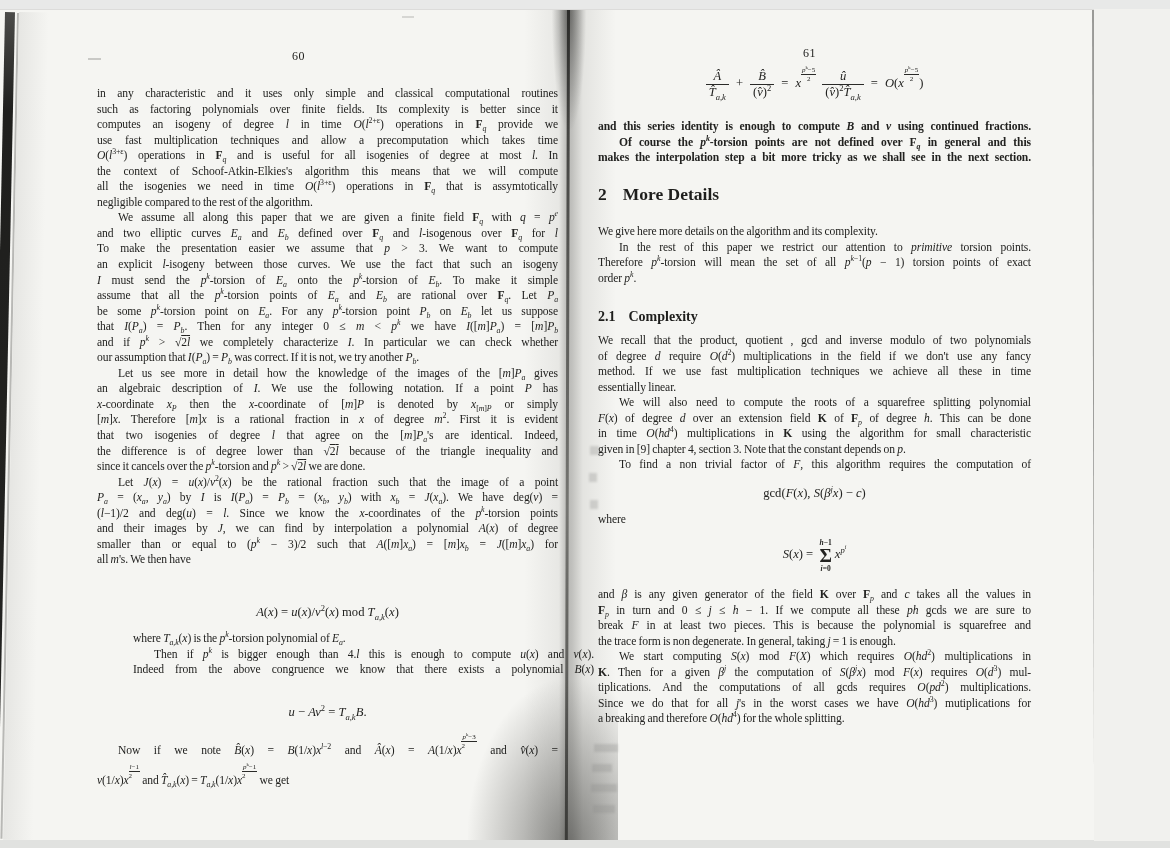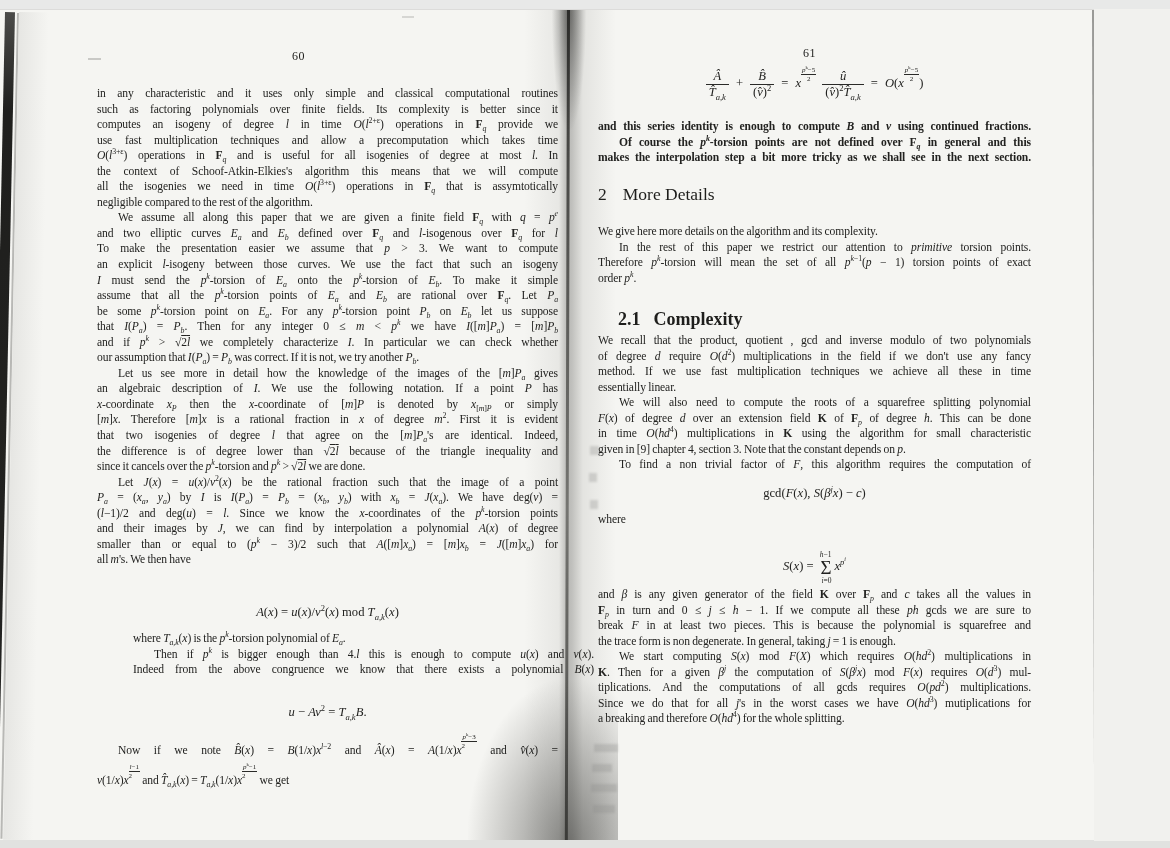--- a/index.html
+++ b/index.html
@@ -43,25 +43,25 @@
   .pagenum{position:absolute;font-size:12px;letter-spacing:0.5px;}
   .dformula{position:absolute;text-align:center;font-size:12.6px;}
   .sfrac{display:inline-block;vertical-align:6px;font-size:7px;line-height:1.15;text-align:center;letter-spacing:0;}
   .sfrac .sn{display:block;border-bottom:0.7px solid #2a2a28;padding:0 1px;}
   .sfrac .sd{display:block;}
   .frac{display:inline-block;vertical-align:middle;text-align:center;line-height:1.2;}
   .frac .num{display:block;border-bottom:1px solid #2a2a28;padding:0 3px;}
   .frac .den{display:block;padding:0 3px;}
   .op{margin:0 7px;}
   .gap{display:inline-block;width:6px;}
-  .bigsum{display:inline-block;vertical-align:middle;text-align:right;line-height:1;margin:12px 3px;}
+  .bigsum{display:inline-block;vertical-align:middle;text-align:center;line-height:1;margin:0 3px;font-weight:bold;}
   .bigsum .lim{display:block;font-size:7.5px;line-height:1.2;}
   .bigsum .sig{display:block;font-size:19px;line-height:0.9;}
-  .heading2{position:absolute;font-weight:normal;font-size:17.5px;color:#1e1e1c;}
-  .heading21{position:absolute;font-weight:bold;font-size:18px;color:#1e1e1c;margin-left:20px;}
+  .heading2{position:absolute;font-weight:bold;font-size:17.5px;color:#1e1e1c;}
+  .heading21{position:absolute;font-weight:bold;font-size:14px;color:#1e1e1c;}
   .heading2 .hnum{margin-right:16px;}
   .heading21 .hnum{margin-right:13px;}
   .artifact{position:absolute;background:rgba(140,140,136,0.3);filter:blur(1px);}
   .dash{position:absolute;background:#c9c9c6;}
 </style>
 </head>
 <body>
 
 <div class="canvas">
 

